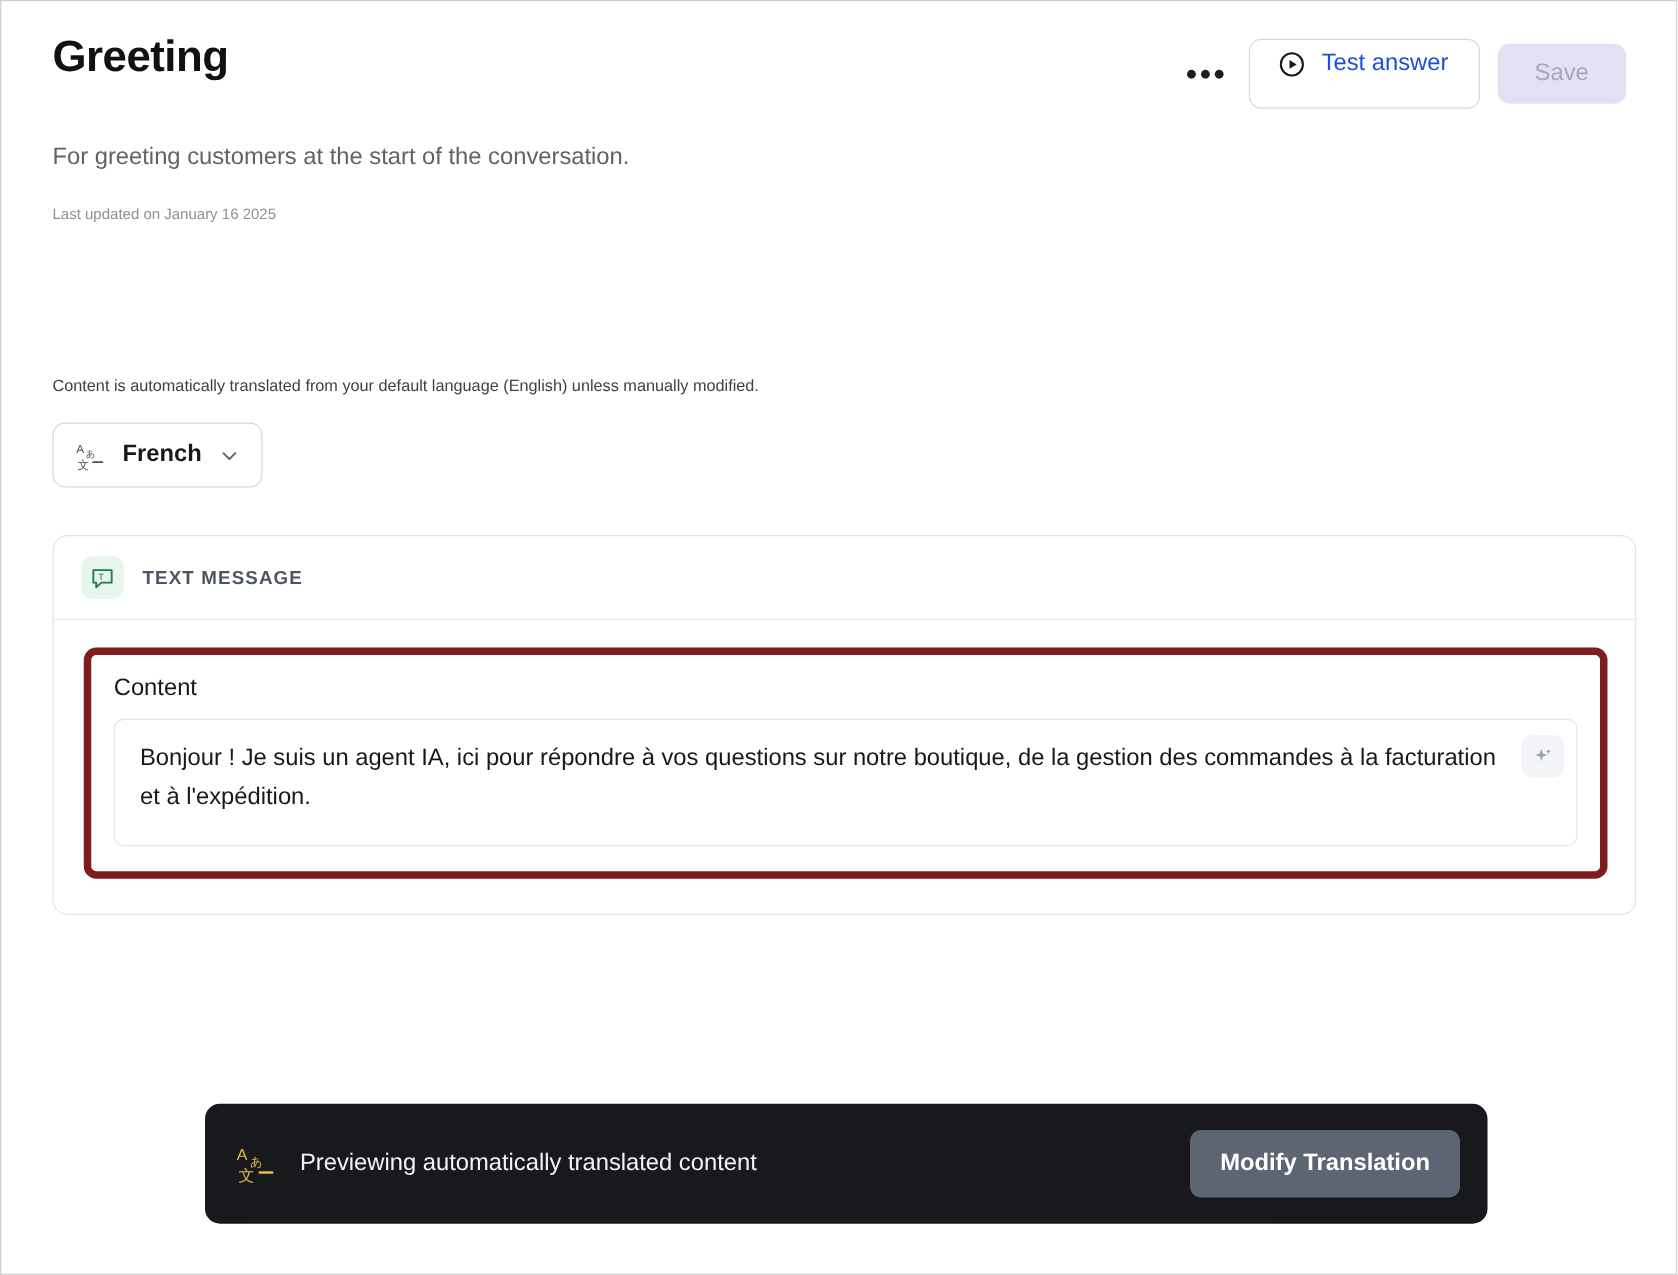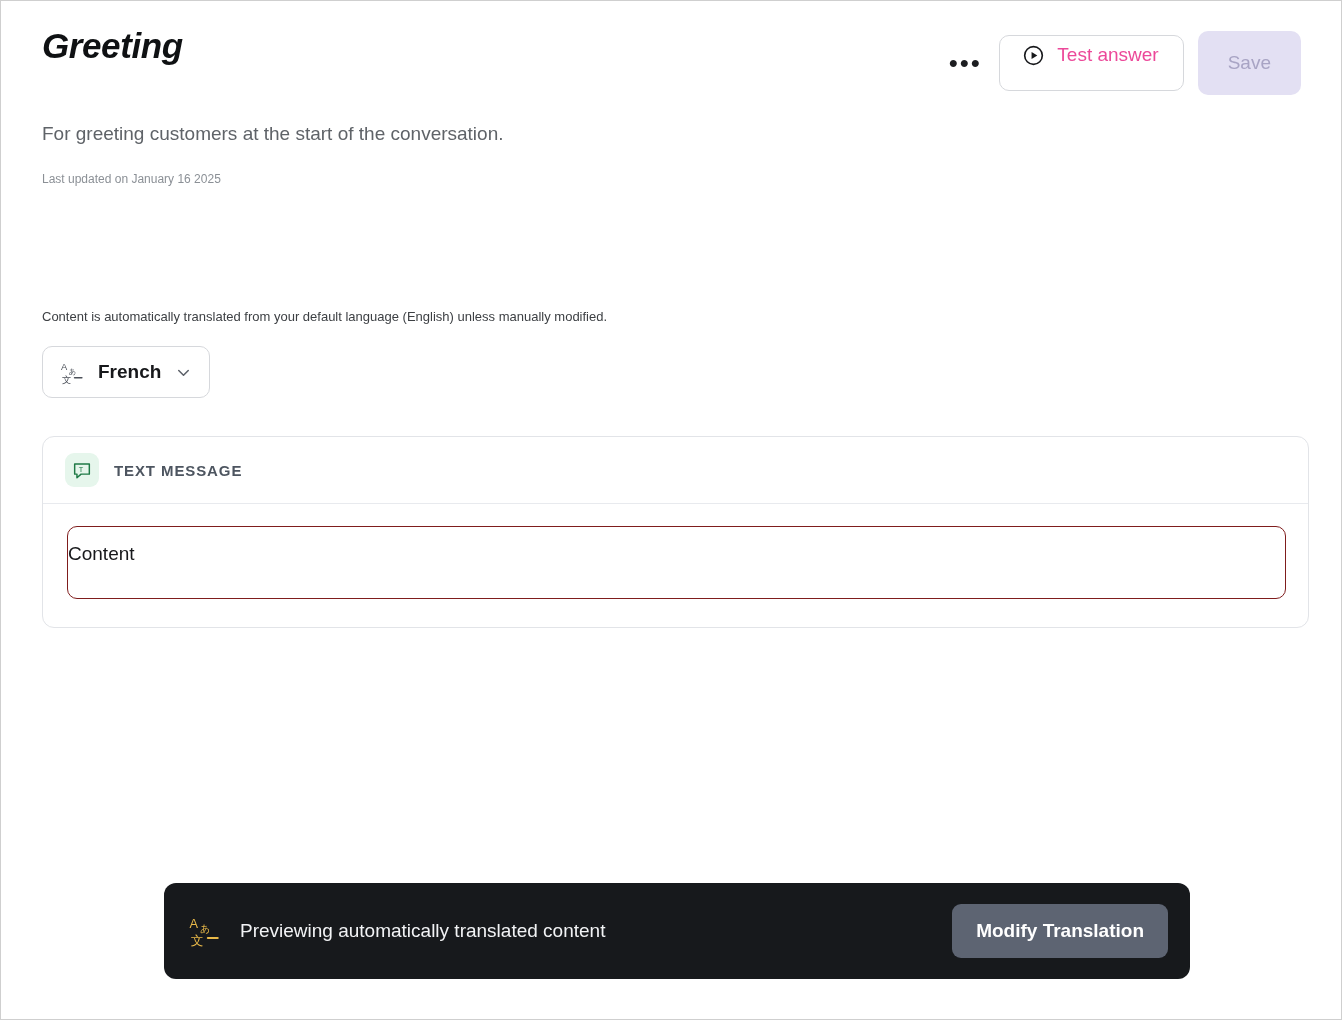--- a/index.html
+++ b/index.html
@@ -26,21 +26,20 @@
     align-items: flex-start;
     justify-content: space-between;
   }
   .page-title {
     font-size: 35px;
     font-weight: bold;
     color: #0f1113;
     letter-spacing: -0.4px;
     line-height: 1.1;
     margin: 0;
-    font-style: italic;
   }
   .header-actions {
     display: flex;
     align-items: center;
     gap: 14px;
     margin-top: 4px;
   }
   .kebab {
     width: 40px;
     height: 40px;
@@ -59,25 +58,25 @@
   .btn-test {
     display: flex;
     align-items: center;
     gap: 12px;
     height: 56px;
     padding: 0 24px 16px 22px;
     border: 1px solid #d6d8dc;
     border-radius: 10px;
     background: #ffffff;
     font-size: 19px;
-    color: #ec4899;
+    color: #1d4ed8;
     cursor: pointer;
   }
   .btn-save {
-    height: 64px;
+    height: 48px;
     padding: 0 30px;
     border: none;
     border-radius: 10px;
     background: #e3e0f3;
     color: #a8a4c4;
     font-size: 19px;
     cursor: default;
   }
 
   .subtitle {
@@ -143,23 +142,23 @@
     justify-content: center;
   }
   .card-head-label {
     font-size: 15px;
     font-weight: bold;
     letter-spacing: 0.9px;
     color: #4d5560;
   }
   .card-body { padding: 22px 22px 28px 24px; }
   .field-box {
-    border: 1px solid #7f1d1d;
+    border: 6px solid #7f1d1d;
     border-radius: 10px;
-    padding: 16px 18px 20px 0;
+    padding: 16px 18px 20px 18px;
   }
   .field-label {
     font-size: 19px;
     color: #17181b;
     margin-bottom: 13px;
   }
   .content-area {
     position: relative;
     border: 1px solid #e1e4e8;
     border-radius: 8px;
@@ -276,20 +275,29 @@
           <path d="M4 5.5 h16 v11 h-9 l-4.5 4 v-4 H4 Z"></path>
           <text x="8.4" y="14.4" font-size="8" fill="#1f7a46" stroke="none" font-family="Liberation Sans, sans-serif">T</text>
         </svg>
       </span>
       <span class="card-head-label">TEXT MESSAGE</span>
     </div>
 
     <div class="card-body">
       <div class="field-box">
         <div class="field-label">Content</div>
+        <div class="content-area">
+          <div class="content-text">Bonjour ! Je suis un agent IA, ici pour répondre à vos questions sur notre boutique, de la gestion des commandes à la facturation et à l'expédition.</div>
+          <button class="sparkle-btn">
+            <svg width="17" height="17" viewBox="0 0 24 24" fill="#9aa0ad">
+              <path d="M10 3 L11.7 8.3 L17 10 L11.7 11.7 L10 17 L8.3 11.7 L3 10 L8.3 8.3 Z"></path>
+              <path d="M18 3 L18.8 5.2 L21 6 L18.8 6.8 L18 9 L17.2 6.8 L15 6 L17.2 5.2 Z"></path>
+            </svg>
+          </button>
+        </div>
       </div>
     </div>
   </div>
 
   
   <div class="toast">
     <span style="line-height:0;">
       <svg width="34" height="34" viewBox="0 0 24 24" fill="none" stroke="#e9b949" stroke-width="1.4" stroke-linecap="round" stroke-linejoin="round">
         <text x="1" y="10" font-size="9" fill="#e9b949" stroke="none" font-family="Liberation Sans, sans-serif">A</text>
         <text x="8.5" y="13" font-size="7" fill="#e9b949" stroke="none" font-family="Liberation Sans, sans-serif">あ</text>

